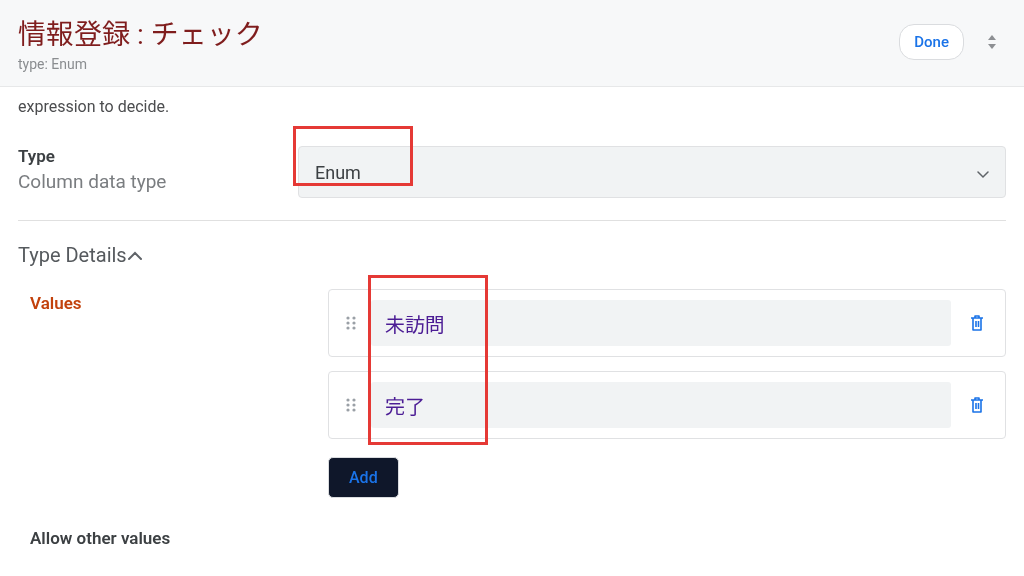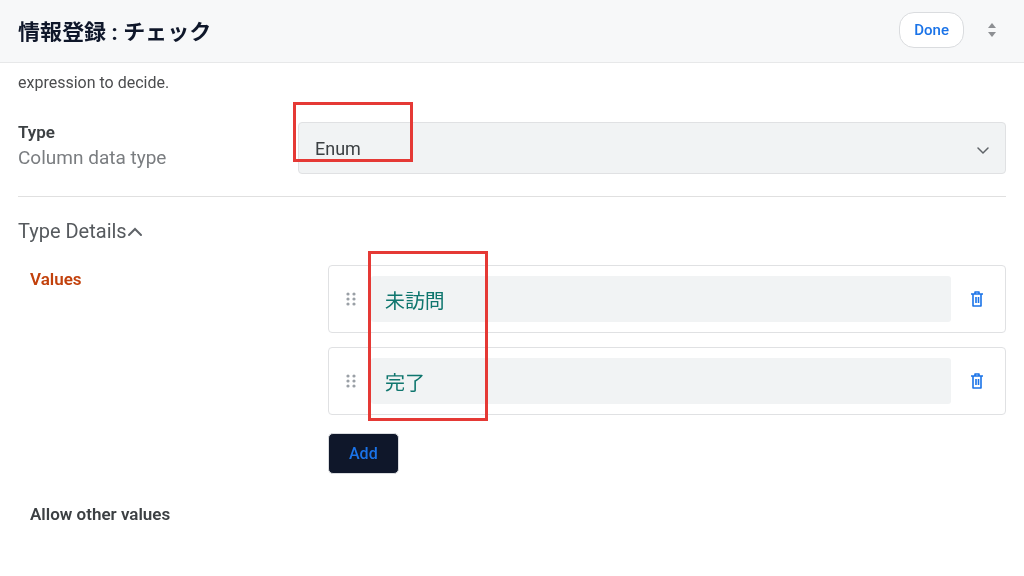--- a/index.html
+++ b/index.html
@@ -1,19 +1,19 @@
 <!DOCTYPE html>
 <html><head>
   <meta charset="utf-8">
   <style>
     * { margin: 0; padding: 0; box-sizing: border-box; font-family: "Roboto", "Noto Sans JP", Arial, sans-serif; }
     body { width: 1024px; height: 576px; overflow: hidden; background: #fff; }
     .header { display: flex; align-items: center; justify-content: space-between; padding: 12px 18px 14px; background: #f7f8f9; border-bottom: 1px solid #e7e8e9; }
     .header-left { }
-    .page-title { font-size: 22px; color: #0f172a; font-weight: 700; }
+    .page-title { font-size: 28px; color: #7f1d1d; font-weight: 400; }
     .page-subtype { font-size: 14px; color: #8a8d90; margin-top: 4px; }
     .header-right { display: flex; align-items: center; gap: 14px; }
     .done-btn { border: 1px solid #dadcdf; background: #fff; color: #1a73e8; font-size: 15px; padding: 8px 14px; border-radius: 15px; font-weight: 500; cursor: pointer; }
     .reorder-btn { width: 28px; height: 34px; display: flex; flex-direction: column; align-items: center; justify-content: center; cursor: pointer; color: #5f6368; gap: 0px; }
     .reorder-btn svg { display:block; }
 
     .content { padding: 0 18px 0; }
     .exp-frag { color:#4c4d4f; font-size:16px; padding: 10px 0 12px 0; }
 
     .row { display: flex; align-items: flex-start; padding: 18px 0 22px; border-bottom: 1px solid #e0e0e0; }
@@ -30,33 +30,36 @@
     .section-header { display:flex; align-items:center; justify-content:flex-start; padding: 22px 0 18px; cursor:pointer; }
     .section-title { font-size: 20px; color:#565a5e; }
     .section-chevron { color:#5f6368; }
 
     .values-row { display:flex; align-items:flex-start; padding: 4px 0 0 12px; }
     .values-label { width: 298px; font-weight:600; font-size:17px; color:#c2410c; padding-top:4px; }
     .values-list { flex:1; position:relative; }
 
     .value-item { display:flex; align-items:center; background:#fff; border:1px solid #e0e1e3; border-radius:4px; padding:10px 12px; margin-bottom:14px; gap:10px; }
     .drag-handle { color:#9aa0a6; cursor:grab; width:20px; display:flex; align-items:center; justify-content:center; }
-    .value-input { flex:1; background:#f1f3f4; border:none; border-radius:3px; height:46px; padding:0 14px; font-size:20px; color:#0f766e; }
+    .value-input { flex:1; background:#f1f3f4; border:none; border-radius:3px; height:46px; padding:0 14px; font-size:20px; color:#4c1d95; }
     .trash { color:#1a73e8; width:32px; display:flex; align-items:center; justify-content:center; cursor:pointer; }
 
     .add-btn { border:1px solid #dadcdf; background:#0f172a; color:#1a73e8; font-size:16px; padding:10px 20px; border-radius:5px; font-weight:500; cursor:pointer; margin-top:4px; }
 
     .allow-row { padding: 30px 0 0 12px; font-size:17px; font-weight:600; color:#3c4043; }
   </style>
 </head>
 <body>
 
 <div class="header">
   <div class="header-left">
     <div class="page-title">情報登録 : チェック</div>
+    <div class="page-subtype">
+      <span>type: </span><span>Enum</span>
+    </div>
   </div>
   <div class="header-right">
     <button class="done-btn">Done</button>
     <div class="reorder-btn">
       <svg width="16" height="20" viewBox="0 0 16 20">
           <path d="M8 3 L12 8 L4 8 Z" fill="currentColor" opacity="0.7"></path>
           <path d="M8 17 L4 12 L12 12 Z" fill="currentColor" opacity="0.7"></path>
         </svg>
     </div>
   </div>

